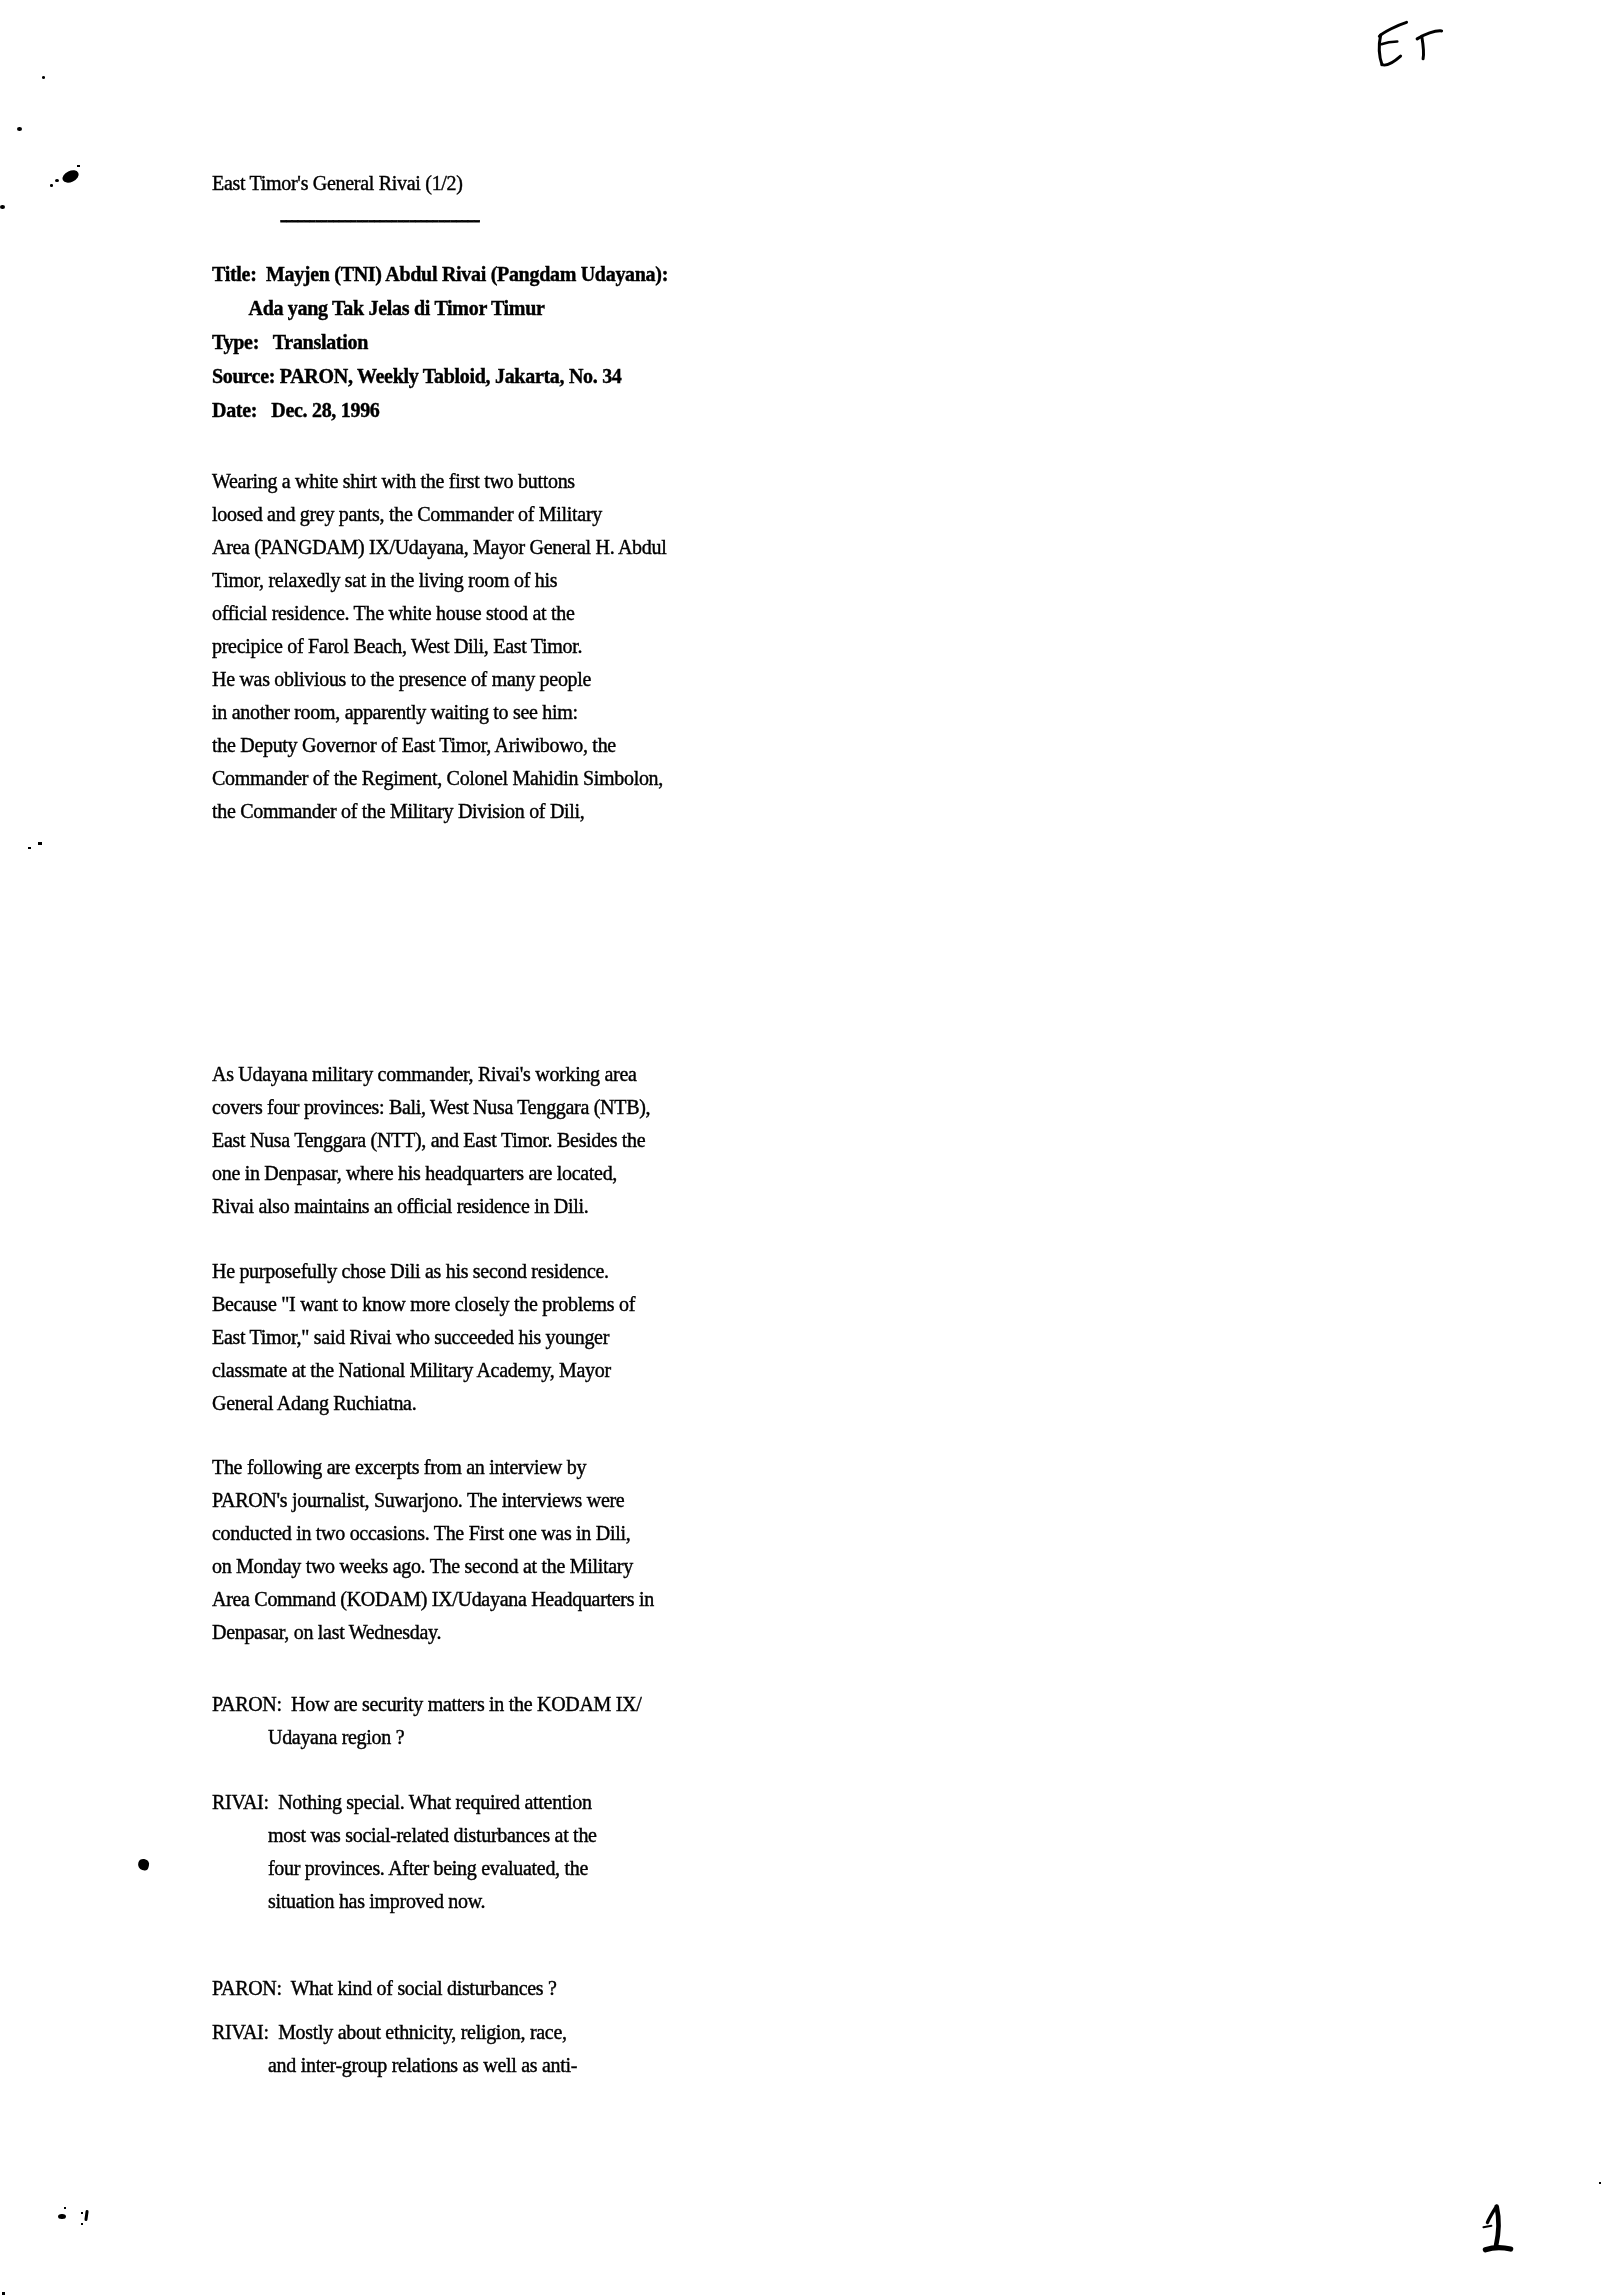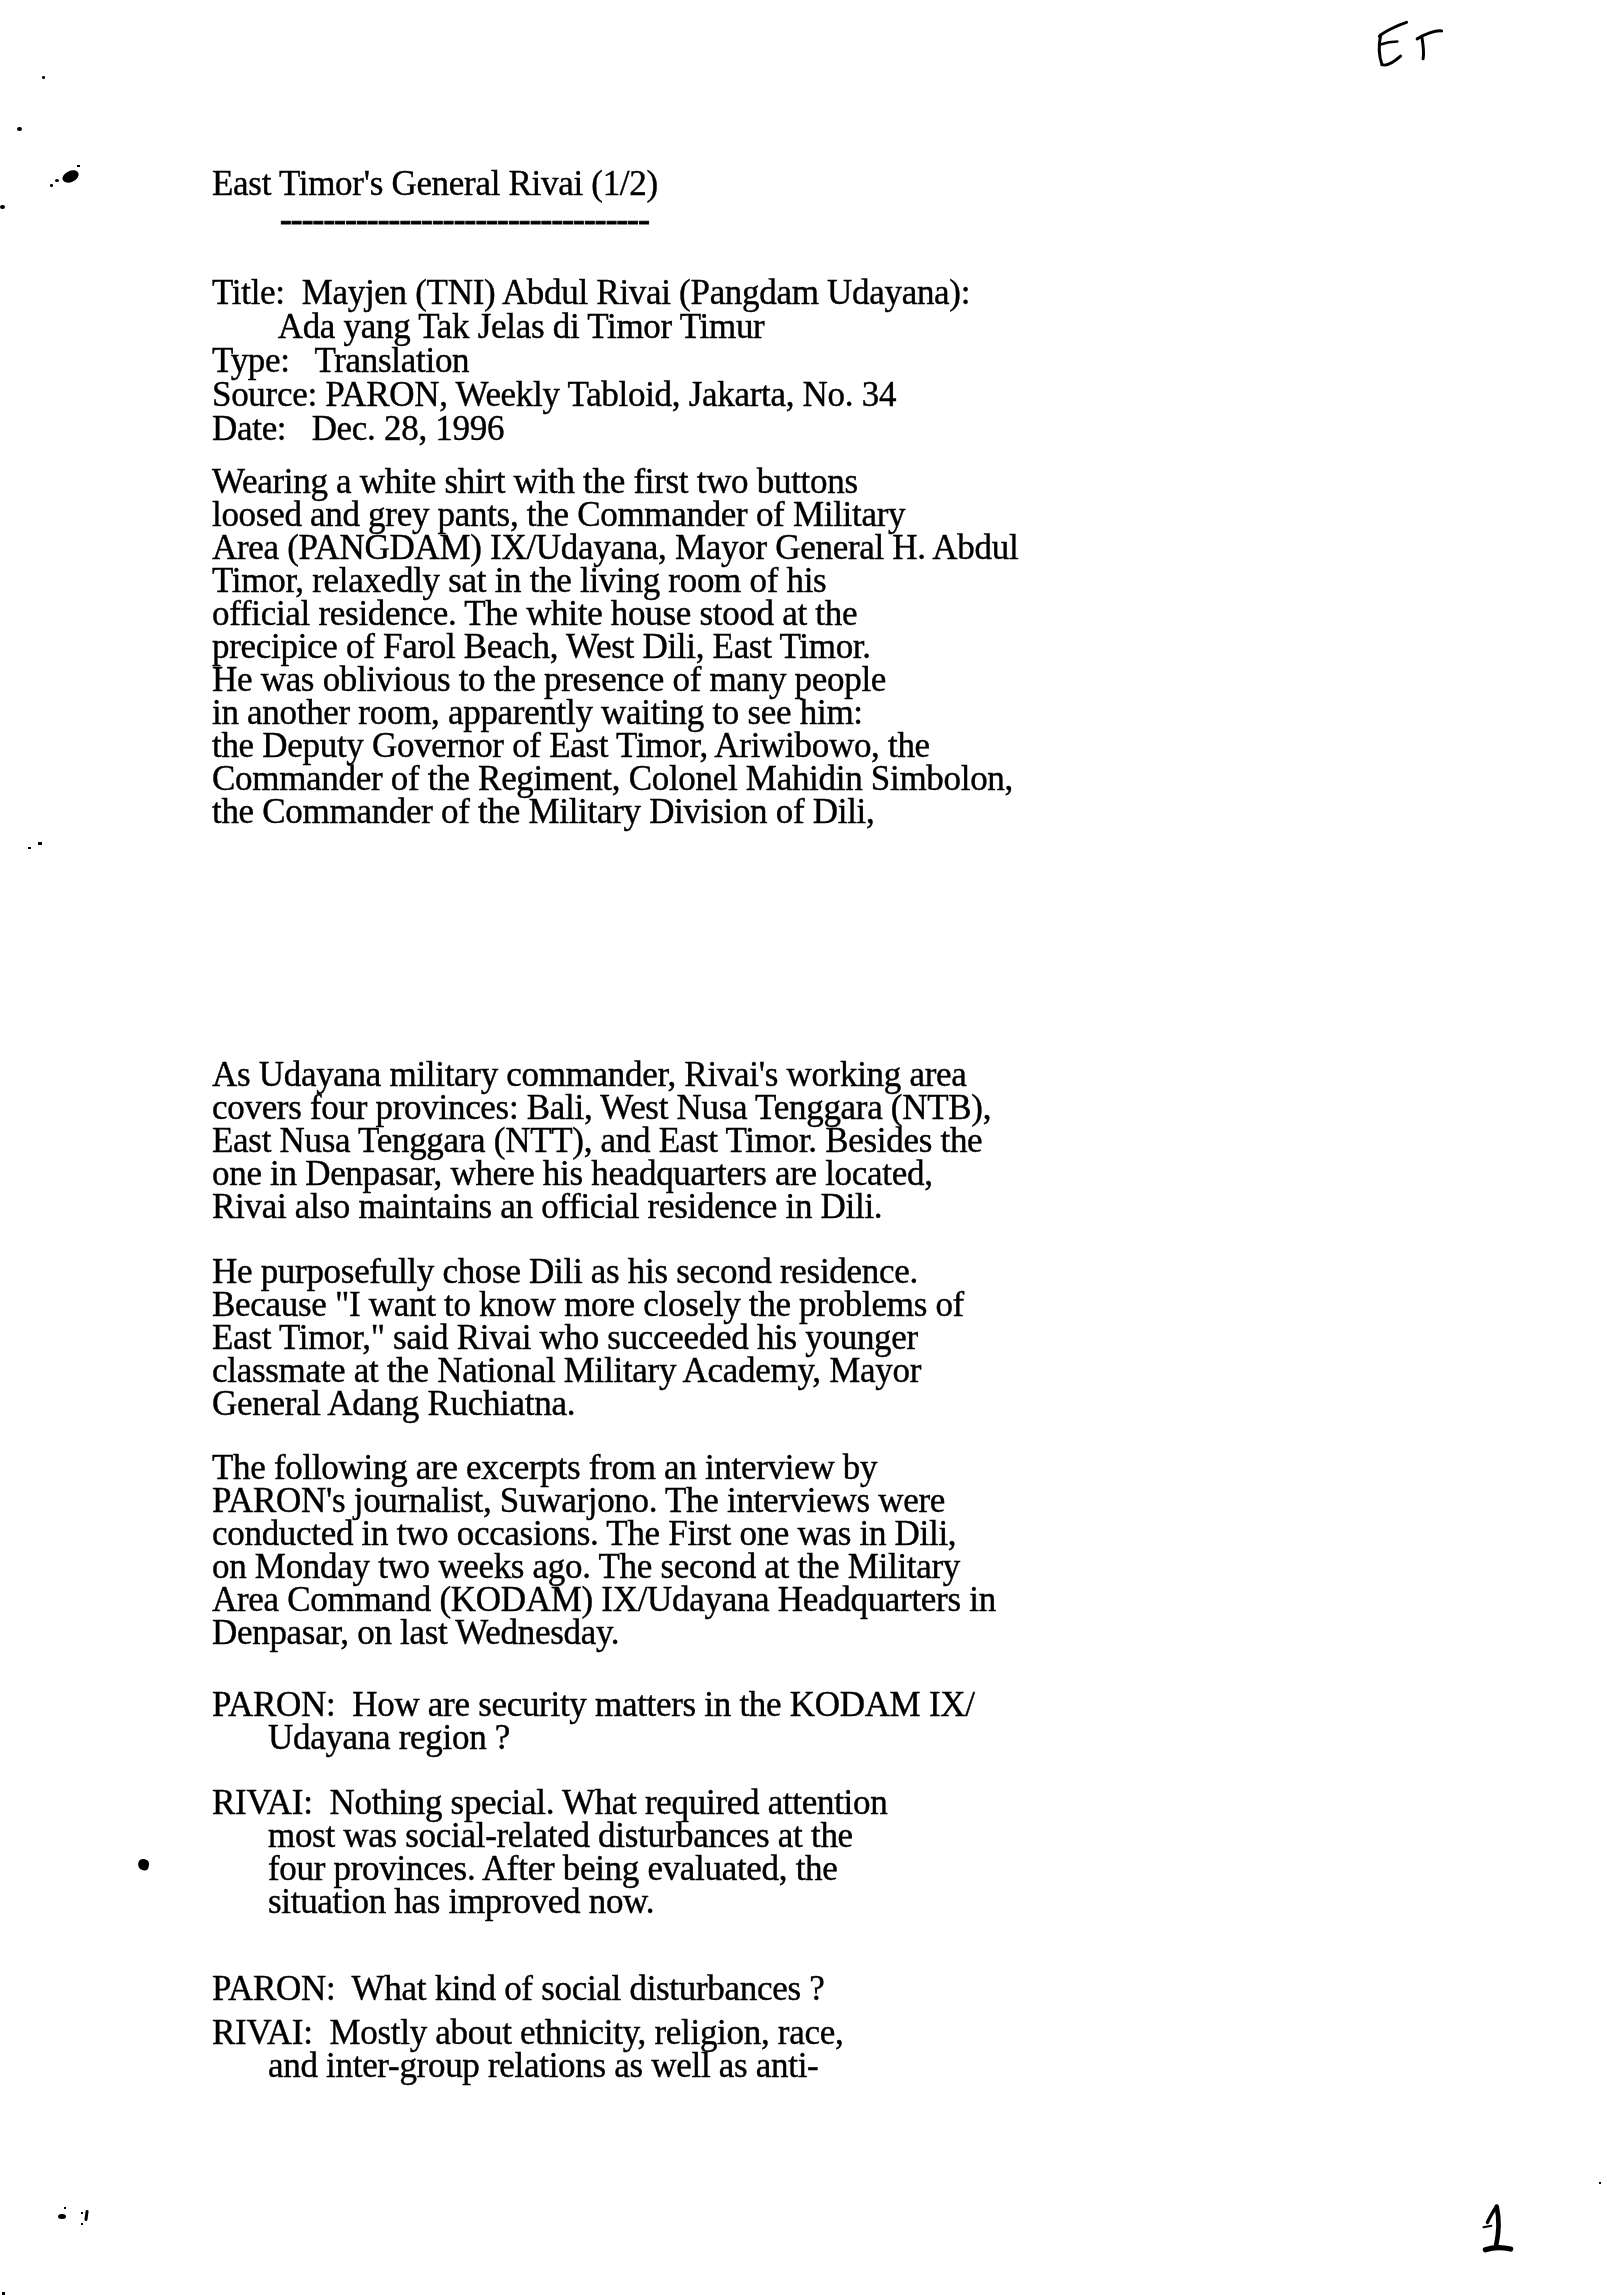--- a/index.html
+++ b/index.html
@@ -14,21 +14,21 @@
     overflow: hidden;
   }
   .page {
     position: absolute;
     left: 0; top: 0;
     width: 1608px;
     height: 2295px;
     background: #ffffff;
     color: #000000;
     font-family: "Liberation Serif", "DejaVu Serif", serif;
-    font-size: 35px;
+    font-size: 20px;
     letter-spacing: -0.3px;
     -webkit-text-stroke: 0.4px #000000;
   }
   .block {
     position: absolute;
     left: 212px;
   }
   .line {
     white-space: pre;
     line-height: 33px;
@@ -36,21 +36,21 @@
   .cont {
     padding-left: 56px;
   }
   #heading { top: 167px; }
   #divider {
     top: 203px;
     left: 280px;
     letter-spacing: -0.8px;
     -webkit-text-stroke: 0.9px #000000;
   }
-  #meta { top: 276px; }
+  #meta { top: 257px; font-weight: bold; }
   #meta .line { line-height: 34px; }
   #p1 { top: 465px; }
   #p2 { top: 895px; }
   #p3 { top: 1058px; }
   #p4 { top: 1255px; }
   #p5 { top: 1451px; }
   #q1 { top: 1688px; }
   #a1 { top: 1786px; }
   #q2 { top: 1972px; }
   #a2 { top: 2016px; }

